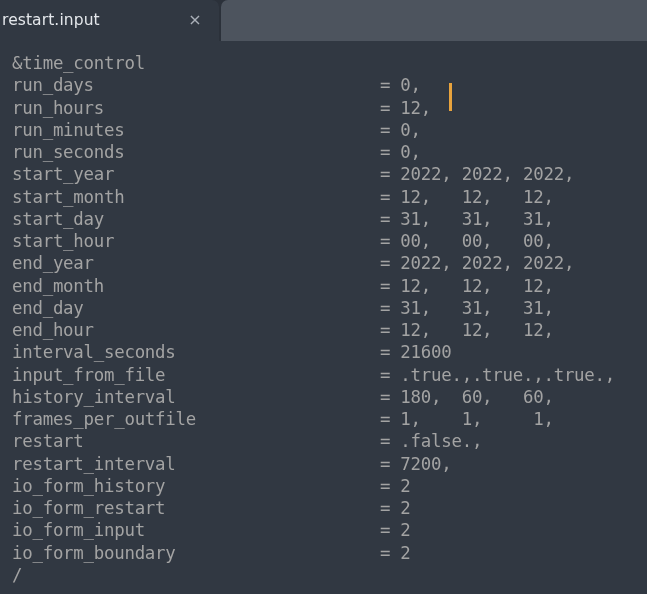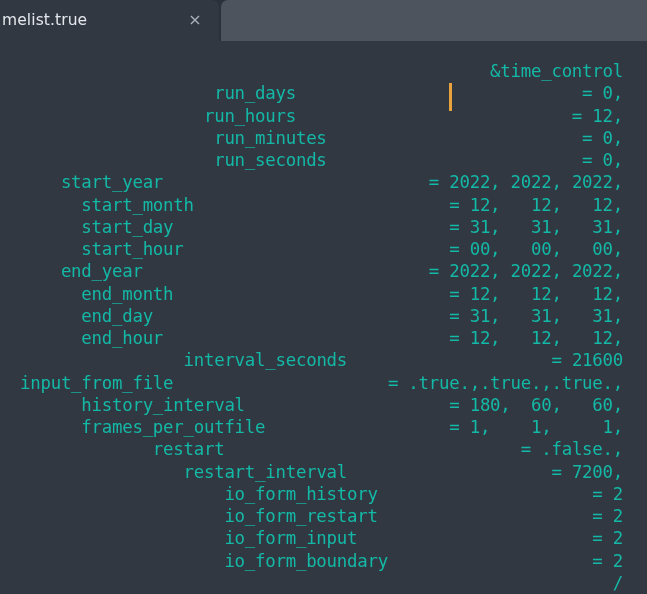--- a/index.html
+++ b/index.html
@@ -87,29 +87,28 @@
     top: 41px;
     width: 647px;
     height: 553px;
     background: #313842;
     overflow: hidden;
   }
   .code {
     position: absolute;
     left: 8px;
     top: 7px;
-    margin: 12px;
+    margin: 4px;
     padding: 0;
     font-family: "DejaVu Sans Mono", "Liberation Mono", monospace;
     font-size: 17.4px;
     line-height: 22.25px;
-    color: #14b8a6;
+    color: #a3a3a3;
     white-space: pre;
     letter-spacing: -0.25px;
-    text-align: right;
   }
   .code .line {
     display: block;
     height: 22.25px;
   }
 
   
   .caret {
     position: absolute;
     left: 449px;
@@ -120,21 +119,21 @@
   }
 </style>
 </head>
 <body>
 
 <div class="window">
 
   <div class="tabbar">
     <div class="tabstrip-rest"></div>
     <div class="tab">
-      <span class="tab-label">melist.true</span>
+      <span class="tab-label">restart.input</span>
       <span class="tab-close">×</span>
     </div>
   </div>
 
   <div class="editor">
     <pre class="code"><span class="line">&amp;time_control</span><span class="line">run_days                            = 0,</span><span class="line">run_hours                           = 12,</span><span class="line">run_minutes                         = 0,</span><span class="line">run_seconds                         = 0,</span><span class="line">start_year                          = 2022, 2022, 2022,</span><span class="line">start_month                         = 12,   12,   12,</span><span class="line">start_day                           = 31,   31,   31,</span><span class="line">start_hour                          = 00,   00,   00,</span><span class="line">end_year                            = 2022, 2022, 2022,</span><span class="line">end_month                           = 12,   12,   12,</span><span class="line">end_day                             = 31,   31,   31,</span><span class="line">end_hour                            = 12,   12,   12,</span><span class="line">interval_seconds                    = 21600</span><span class="line">input_from_file                     = .true.,.true.,.true.,</span><span class="line">history_interval                    = 180,  60,   60,</span><span class="line">frames_per_outfile                  = 1,    1,     1,</span><span class="line">restart                             = .false.,</span><span class="line">restart_interval                    = 7200,</span><span class="line">io_form_history                     = 2</span><span class="line">io_form_restart                     = 2</span><span class="line">io_form_input                       = 2</span><span class="line">io_form_boundary                    = 2</span><span class="line">/</span></pre>
     <div class="caret"></div>
   </div>
 
 </div>

